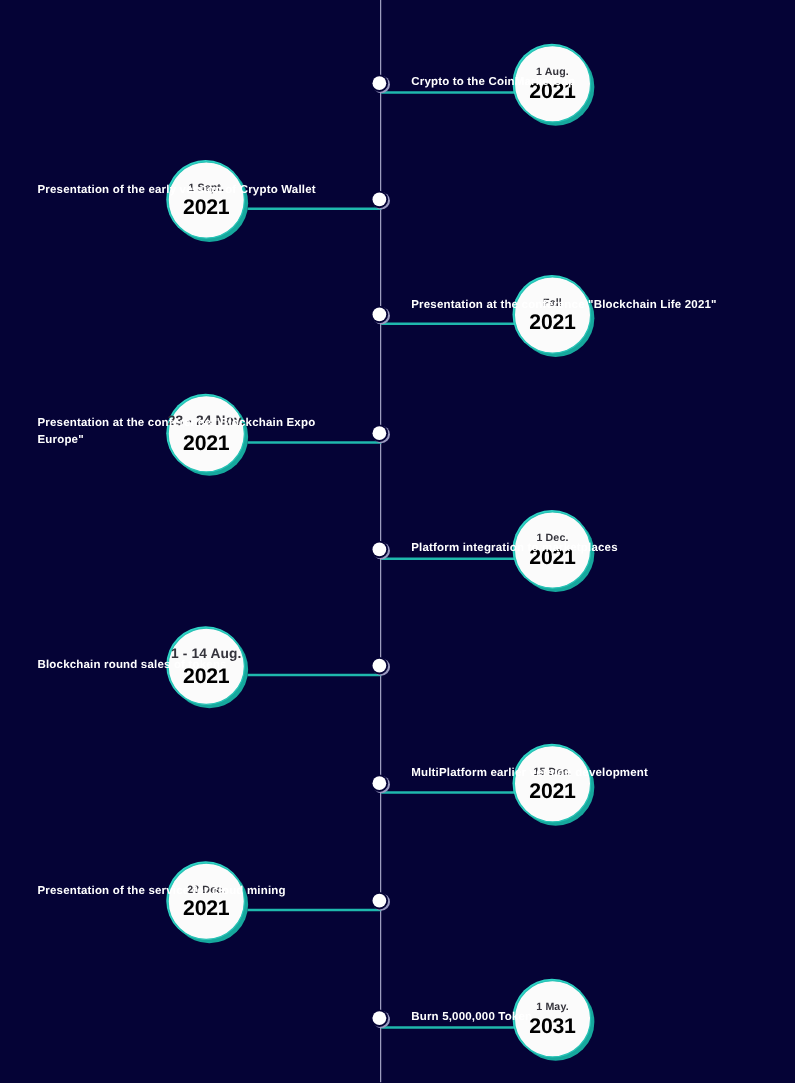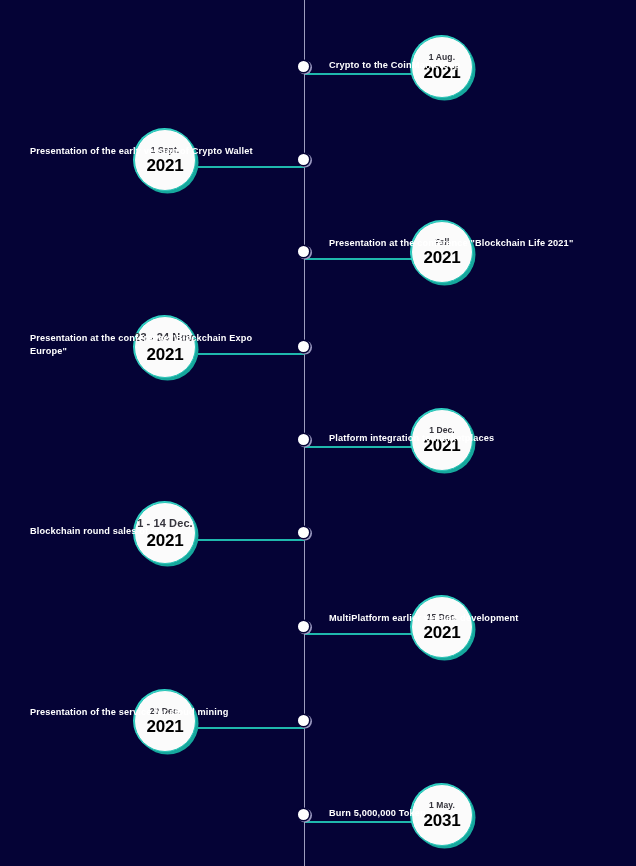--- a/index.html
+++ b/index.html
@@ -174,21 +174,21 @@
         <div class="bubble">
           <div class="day">1 Dec.</div>
           <div class="year">2021</div>
         </div>
         <div class="label">Platform integration to marketplaces</div>
       </div>
       <div class="row left" style="top: 533px;">
         <div class="connector"></div>
         <div class="node-dot"></div>
         <div class="bubble narrow">
-          <div class="day">1 - 14 Dec.</div>
+          <div class="day">1 - 14 Aug.</div>
           <div class="year">2021</div>
         </div>
         <div class="label">Blockchain round sales of tokens</div>
       </div>
       <div class="row right" style="top: 627px;">
         <div class="connector"></div>
         <div class="node-dot"></div>
         <div class="bubble">
           <div class="day">15 Dec.</div>
           <div class="year">2021</div>

